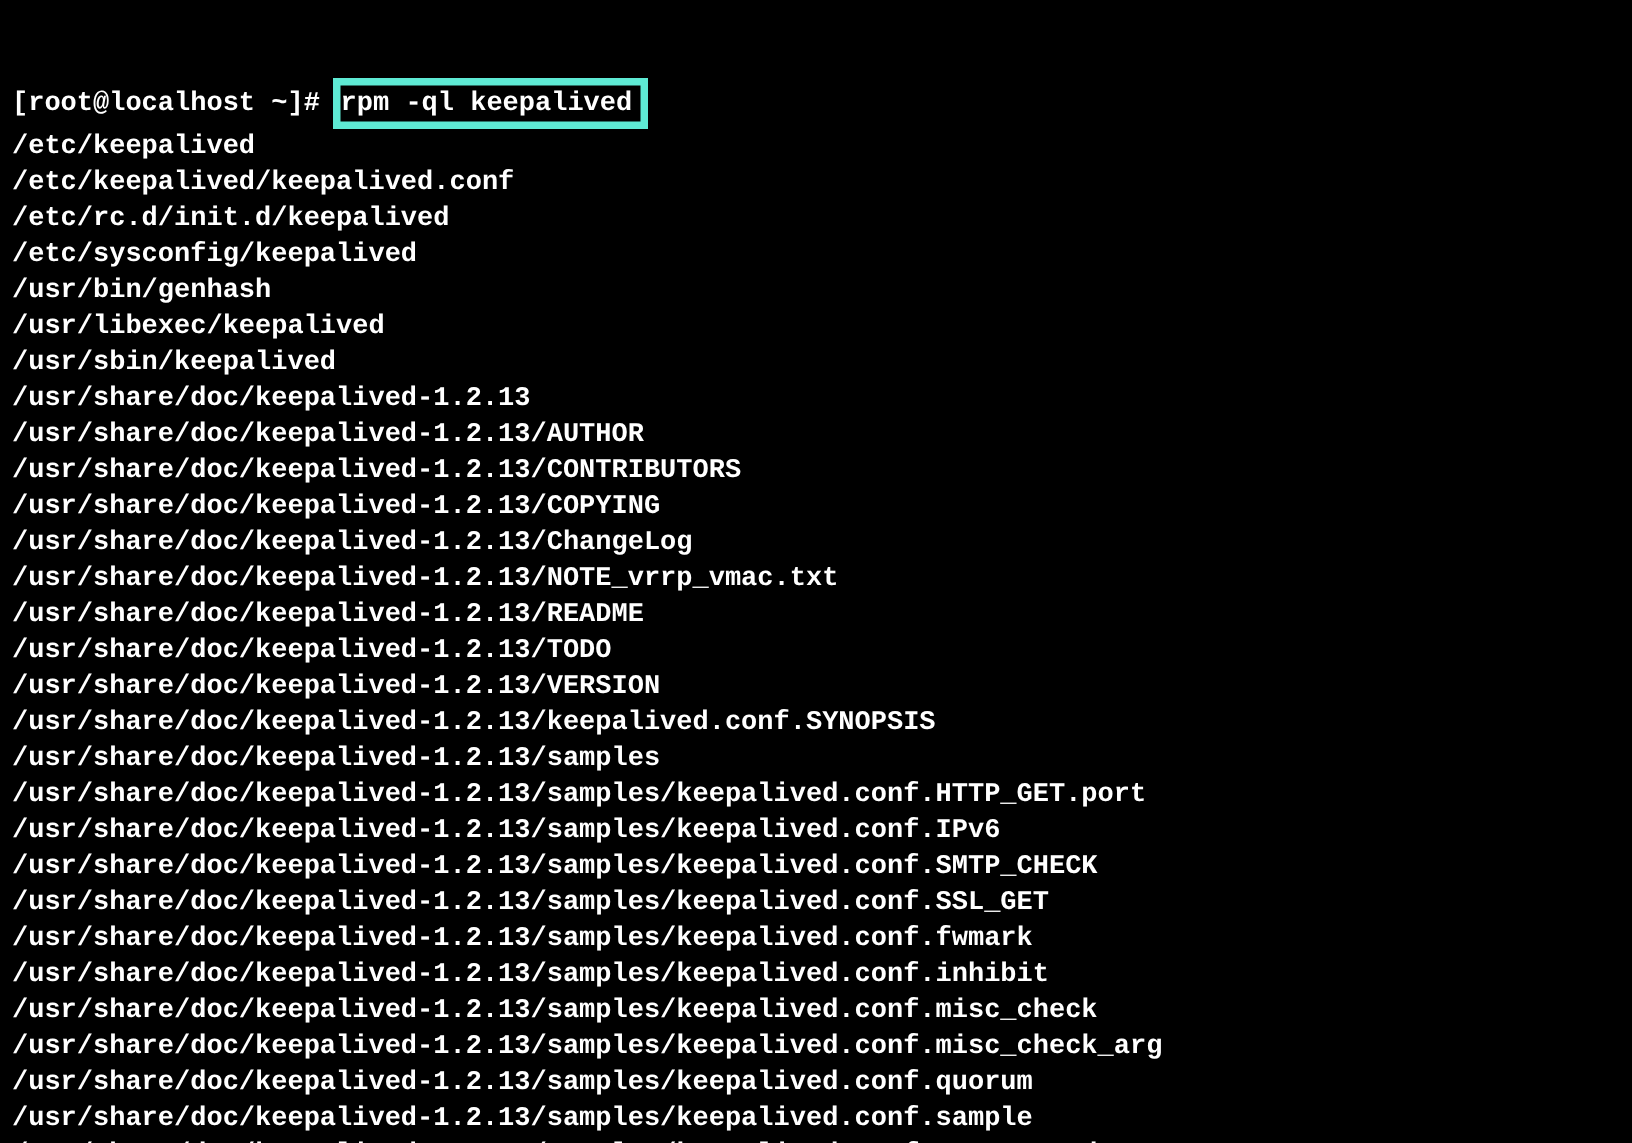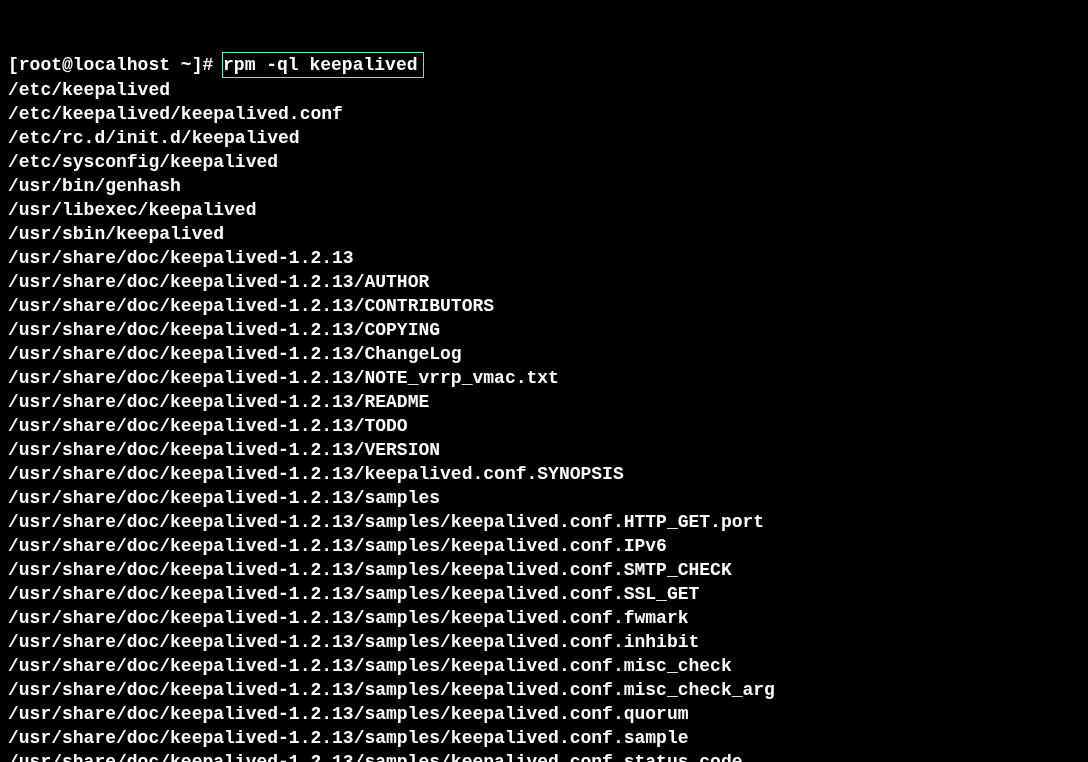--- a/index.html
+++ b/index.html
@@ -14,21 +14,21 @@
   }
   .terminal{
     padding:4px 8px 10px 8px;
     white-space:pre;
   }
   .line{
     display:block;
   }
   .cmd-box{
     display:inline-block;
-    border:1px solid #5eead4;
+    border:5px solid #5eead4;
     padding:0 6px 0 0;
     margin-left:-2px;
     font-family:Liberation Mono, monospace;
   }
 </style>
 </head>
 <body>
 
 <div class="terminal">
   <span class="line"><span>[root@localhost ~]#</span> <span class="cmd-box">rpm -ql keepalived</span></span><div id="out"><span class="line">/etc/keepalived</span><span class="line">/etc/keepalived/keepalived.conf</span><span class="line">/etc/rc.d/init.d/keepalived</span><span class="line">/etc/sysconfig/keepalived</span><span class="line">/usr/bin/genhash</span><span class="line">/usr/libexec/keepalived</span><span class="line">/usr/sbin/keepalived</span><span class="line">/usr/share/doc/keepalived-1.2.13</span><span class="line">/usr/share/doc/keepalived-1.2.13/AUTHOR</span><span class="line">/usr/share/doc/keepalived-1.2.13/CONTRIBUTORS</span><span class="line">/usr/share/doc/keepalived-1.2.13/COPYING</span><span class="line">/usr/share/doc/keepalived-1.2.13/ChangeLog</span><span class="line">/usr/share/doc/keepalived-1.2.13/NOTE_vrrp_vmac.txt</span><span class="line">/usr/share/doc/keepalived-1.2.13/README</span><span class="line">/usr/share/doc/keepalived-1.2.13/TODO</span><span class="line">/usr/share/doc/keepalived-1.2.13/VERSION</span><span class="line">/usr/share/doc/keepalived-1.2.13/keepalived.conf.SYNOPSIS</span><span class="line">/usr/share/doc/keepalived-1.2.13/samples</span><span class="line">/usr/share/doc/keepalived-1.2.13/samples/keepalived.conf.HTTP_GET.port</span><span class="line">/usr/share/doc/keepalived-1.2.13/samples/keepalived.conf.IPv6</span><span class="line">/usr/share/doc/keepalived-1.2.13/samples/keepalived.conf.SMTP_CHECK</span><span class="line">/usr/share/doc/keepalived-1.2.13/samples/keepalived.conf.SSL_GET</span><span class="line">/usr/share/doc/keepalived-1.2.13/samples/keepalived.conf.fwmark</span><span class="line">/usr/share/doc/keepalived-1.2.13/samples/keepalived.conf.inhibit</span><span class="line">/usr/share/doc/keepalived-1.2.13/samples/keepalived.conf.misc_check</span><span class="line">/usr/share/doc/keepalived-1.2.13/samples/keepalived.conf.misc_check_arg</span><span class="line">/usr/share/doc/keepalived-1.2.13/samples/keepalived.conf.quorum</span><span class="line">/usr/share/doc/keepalived-1.2.13/samples/keepalived.conf.sample</span><span class="line">/usr/share/doc/keepalived-1.2.13/samples/keepalived.conf.status_code</span></div>

